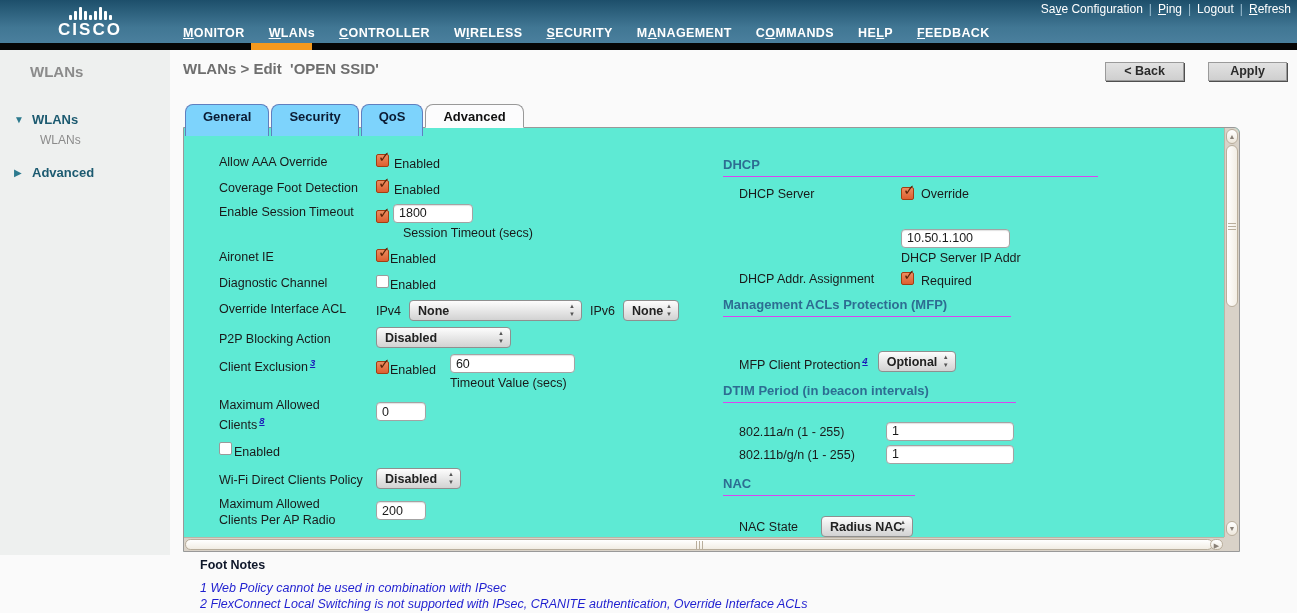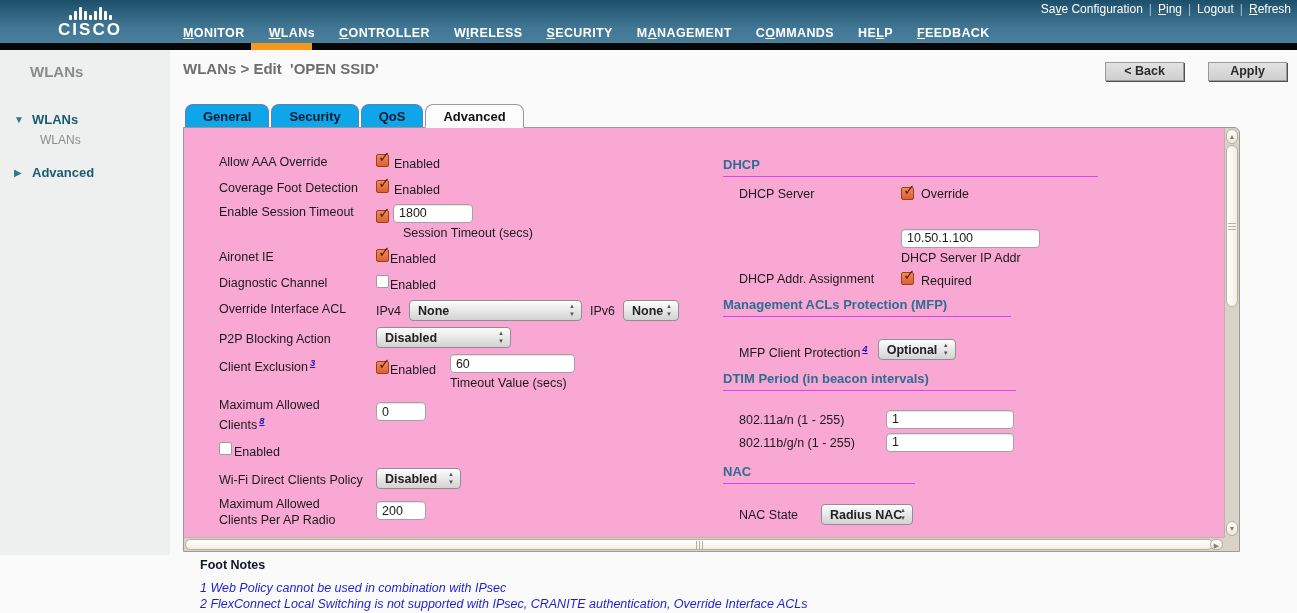--- a/index.html
+++ b/index.html
@@ -33,28 +33,28 @@
 
   
   .page-title { position:absolute; left:183px; top:60px; color:#6e6e6e; font-size:15px; font-weight:bold; white-space:pre; }
   .btn { position:absolute; top:62px; width:79px; height:19px; background:linear-gradient(#e2e2e2,#cfcfcf);
     border:1px solid #9a9a9a; box-shadow:1px 1px 0 #4f4f4f; color:#2b2b2b; font-size:12.5px; font-weight:bold;
     text-align:center; line-height:17px; cursor:pointer; }
   .btn-back { right:113px;text-align:center; } .btn-apply { right:10px; }
 
   
   .tabs { position:absolute; left:185px; top:104px; display:flex; z-index:3; }
-  .tab { background:#0ea5e9; border:1px solid #5f7fbf; border-bottom:none; border-radius:8px 8px 0 0;
-    padding:4px 17px 4px 17px; font-size:13px; font-weight:bold; color:#0b1b33; margin-right:2px; cursor:pointer; height:23px; }
+  .tab { background:#7dd3fc; border:1px solid #5f7fbf; border-bottom:none; border-radius:8px 8px 0 0;
+    padding:4px 17px 4px 17px; font-size:13px; font-weight:bold; color:#0b1b33; margin-right:2px; cursor:pointer; height:32px; }
   .tab.active { background:#fcfcfd; border:1px solid #999; border-bottom:1px solid #fcfcfd; color:#111;
     margin-bottom:-1px; height:24px; }
 
   
   .panel { position:absolute; left:183px; top:127px; width:1057px; height:425px;
-    background:#f9a8d4; border:1px solid #999; border-radius:0 6px 0 0; }
+    background:#5eead4; border:1px solid #999; border-radius:0 6px 0 0; }
   .panel-clip { position:absolute; left:0; top:0; right:15px; bottom:14px; overflow:hidden; }
 
   .col-left { position:absolute; left:35px; top:25px; width:470px; }
   .col-right { position:absolute; left:539px; top:29px; width:490px; }
 
   .frow { display:flex; align-items:flex-start; }
   .flabel { width:157px; font-size:12.5px; color:#1a1a1a; line-height:16px; flex-shrink:0; padding-top:1px; }
   .ftext { font-size:12.5px; color:#1a1a1a; padding-top:1px; }
   .sup { color:#1a1ab8; font-style:italic; font-weight:bold; text-decoration:underline; font-size:9.5px;
     vertical-align:super; margin-left:2px; }
@@ -259,34 +259,34 @@
 
       <div class="rrow" style="margin-top:9px;">
         <span class="rlabel">DHCP Server</span>
         <span class="cb on"></span>
         <span class="ftext" style="margin-left:7px;">Override</span>
       </div>
 
       <div class="rrow" style="margin-top:27px;">
         <span class="rlabel"></span>
         <div>
-          <input class="tin" style="width: 139px;" value="10.50.1.100">
+          <input class="tin" style="width: 109px;" value="10.50.1.100">
           <div class="caption">DHCP Server IP Addr</div>
         </div>
       </div>
 
       <div class="rrow" style="margin-top:6px;">
         <span class="rlabel">DHCP Addr. Assignment</span>
         <span class="cb on"></span>
         <span class="ftext" style="margin-left:7px; margin-top:2px;">Required</span>
       </div>
 
       <div class="sec-title w-mfp" style="margin-top:9px;">Management ACLs Protection (MFP)</div>
 
-      <div class="rrow" style="margin-top:22px;">
+      <div class="rrow" style="margin-top:34px;">
         <span class="rlabel auto" style="padding-top:4px;"><span>MFP Client Protection</span><span class="sup">4</span></span>
         <span class="sel" style="width:78px;"><span>Optional</span></span>
       </div>
 
       <div class="sec-title w-dtim" style="margin-top:11px;">DTIM Period (in beacon intervals)</div>
 
       <div class="rrow" style="margin-top:19px;">
         <span class="rlabel w147" style="padding-top:3px;">802.11a/n (1 - 255)</span>
         <input class="tin" style="width: 128px;" value="1">
       </div>

